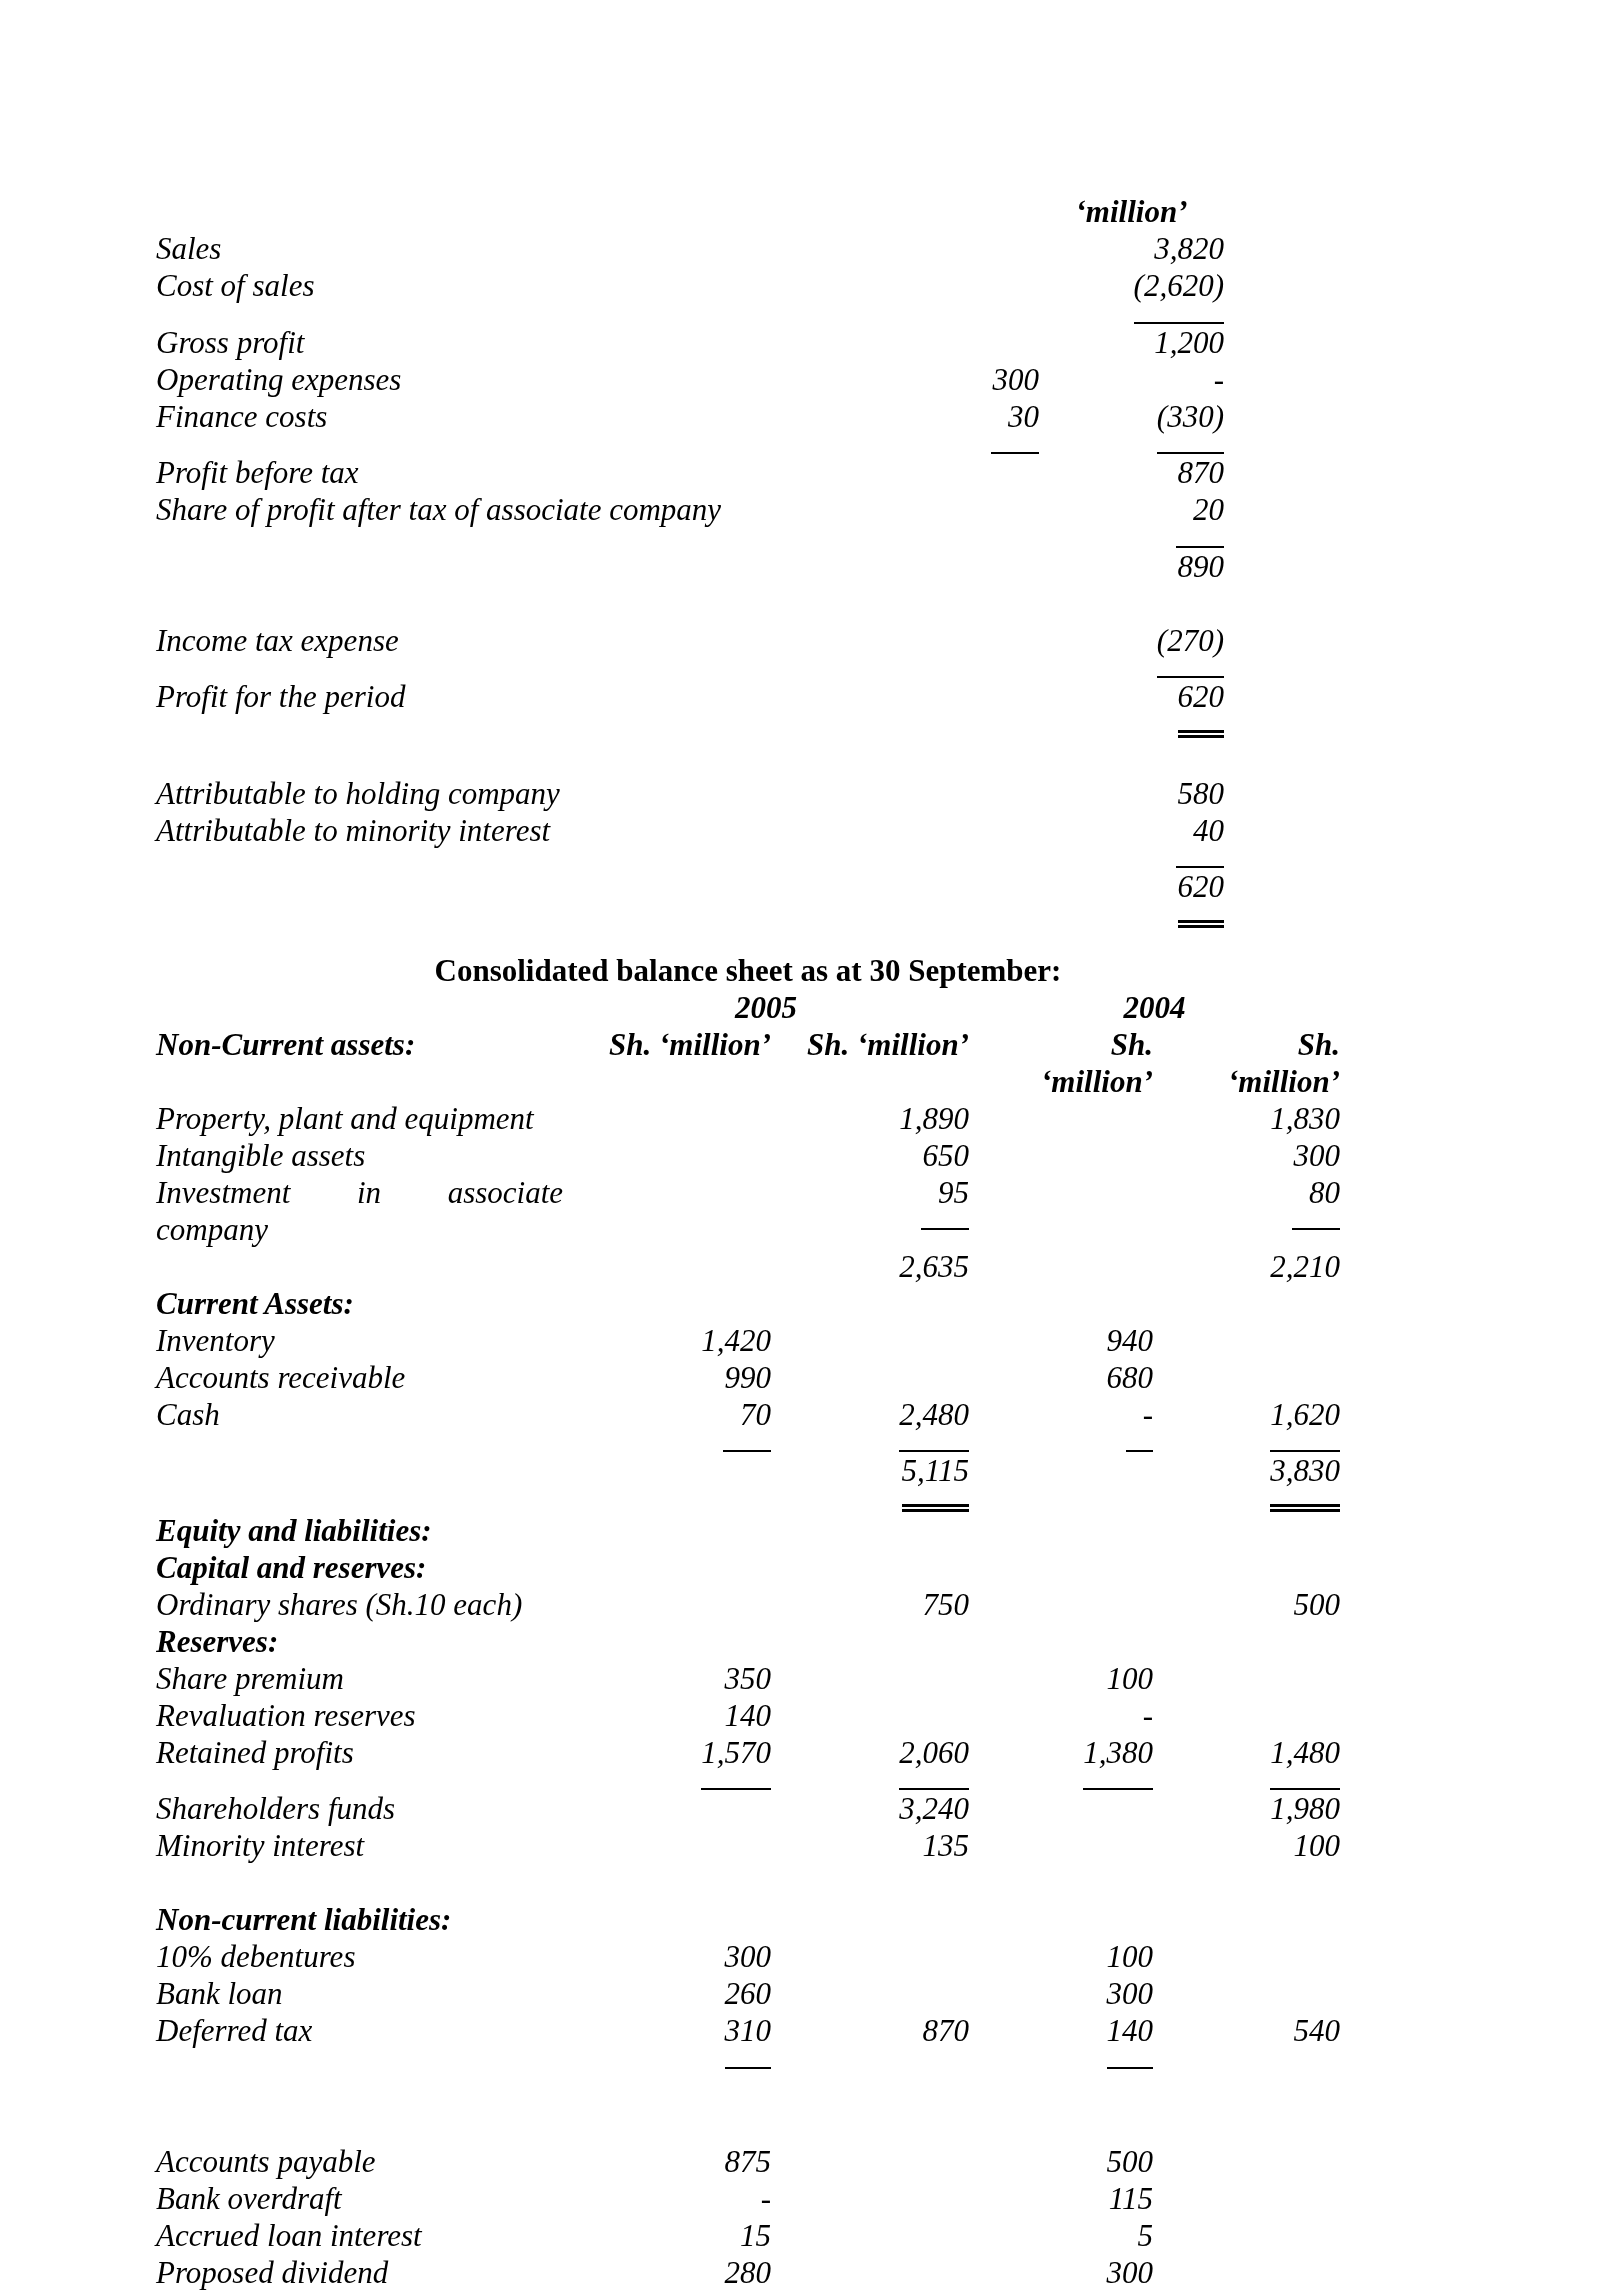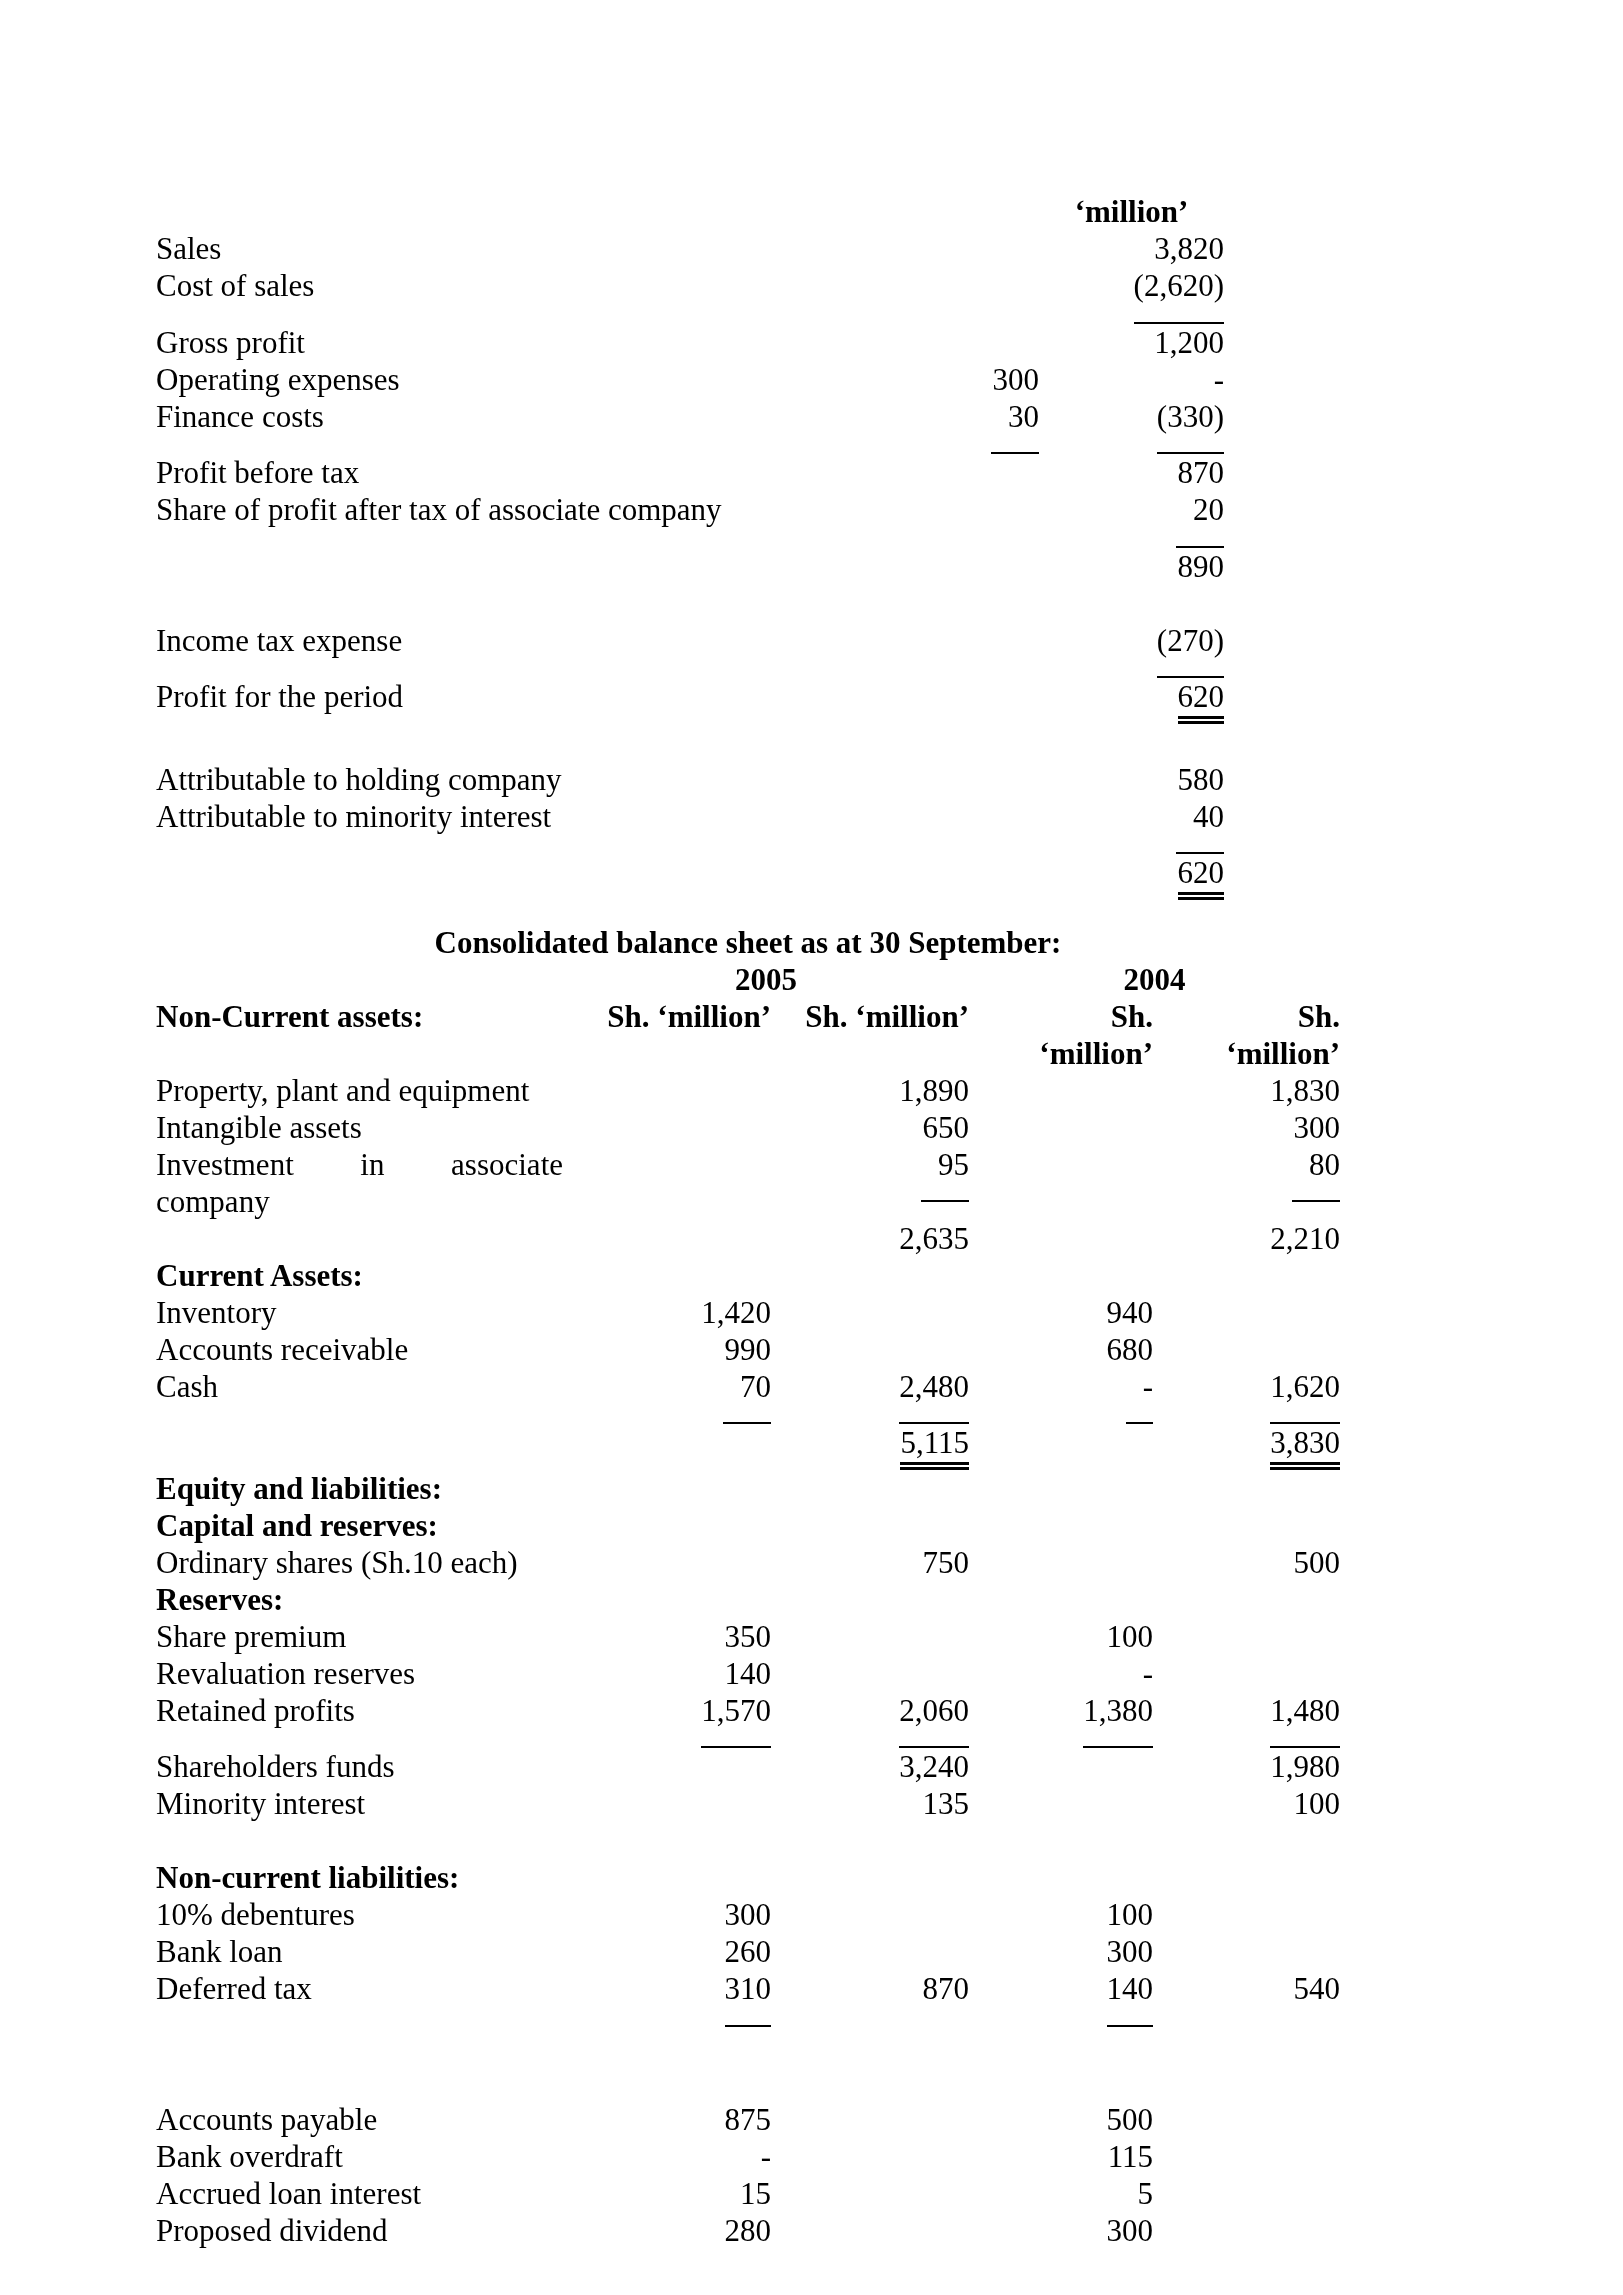--- a/index.html
+++ b/index.html
@@ -4,21 +4,21 @@
 <style>
   html, body { margin: 0; padding: 0; background: #ffffff; }
   body {
     width: 1623px; height: 2295px;
     color: #000000;
     font-family: "Liberation Serif", "DejaVu Serif", serif;
     font-size: 31px; line-height: 37px;
   }
   .page { padding: 193px 0 0 156px; }
 
-  .row { display: flex; align-items: flex-start; min-height: 37px; }
+  .row { display: flex; align-items: flex-start; min-height: 37px; font-style: italic; }
 
   
   .is .lbl { width: 700px; }
   .is .ca  { width: 183px; text-align: right; }
   .is .cb  { width: 185px; text-align: right; }
   .is .cb.center { text-align: center; }
 
   
   .bs .lbl { width: 407px; }
   .bs .c1 { width: 208px; text-align: right; }
@@ -30,21 +30,21 @@
   .justify { text-align: justify; }
   .pre { white-space: pre-line; }
   .nowrap { white-space: nowrap; }
 
   .bs-title { width: 1184px; text-align: center; font-weight: bold; min-height: 37px; }
   .yr .sp { width: 407px; }
   .yr .y1 { width: 406px; text-align: center; }
   .yr .y2 { width: 371px; text-align: center; }
 
   .u  { display: inline-block; line-height: 1.05; padding-bottom: 19px; border-bottom: 2.6px solid #000; }
-  .uu { display: inline-block; line-height: 1.05; padding-bottom: 2px; border-bottom: 8.5px double #000; }
+  .uu { display: inline-block; line-height: 1.05; padding-bottom: 16px; border-bottom: 8.5px double #000; }
   .se { padding-left: 17px; }
 </style>
 </head>
 <body>
 
 <div class="page">
 
   <section class="is">
     <div class="row">
       <div class="lbl"></div>

